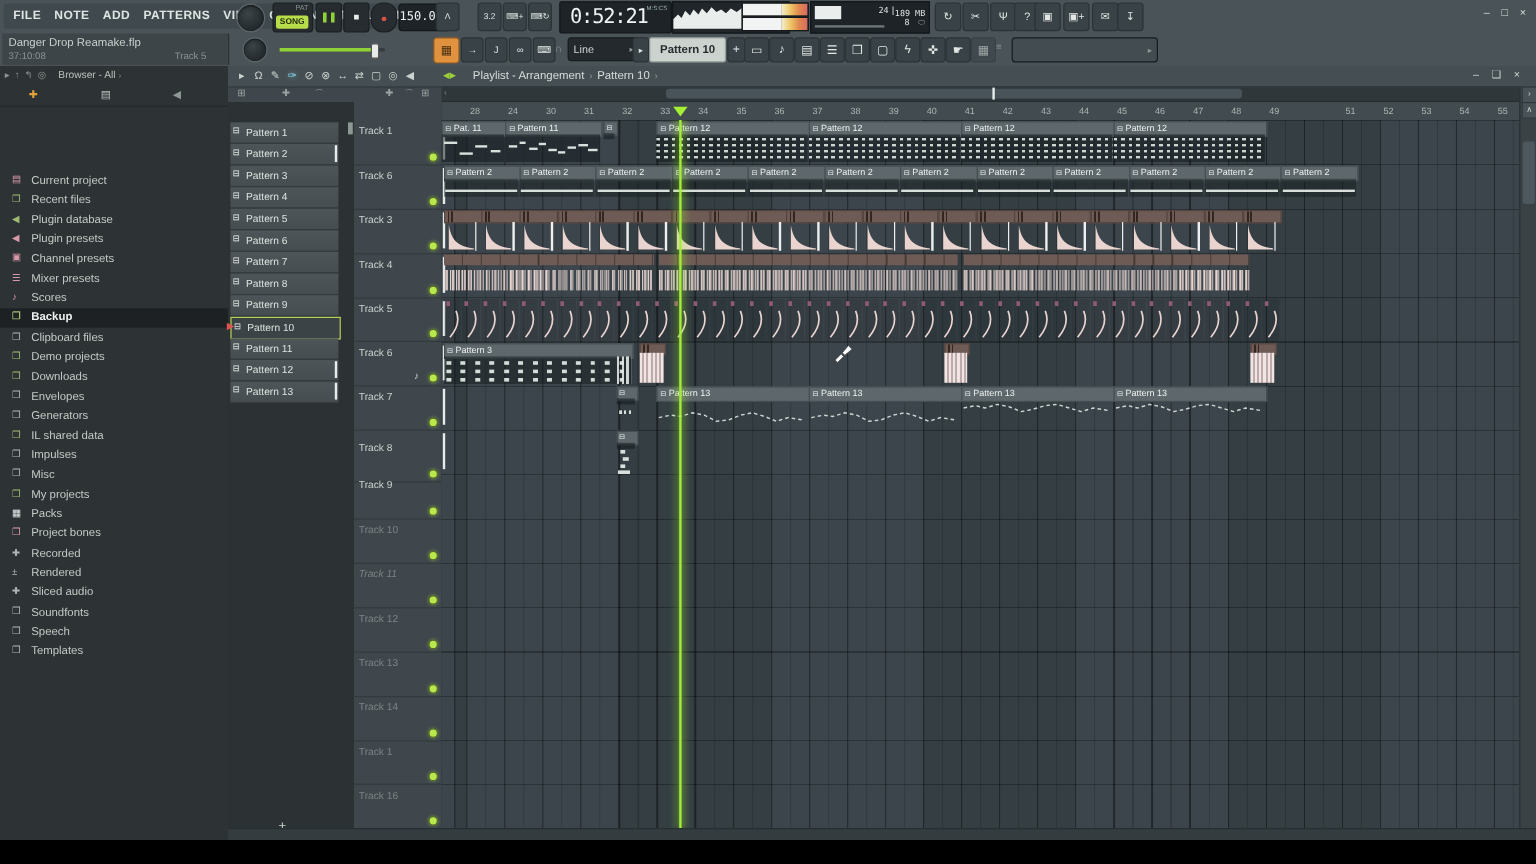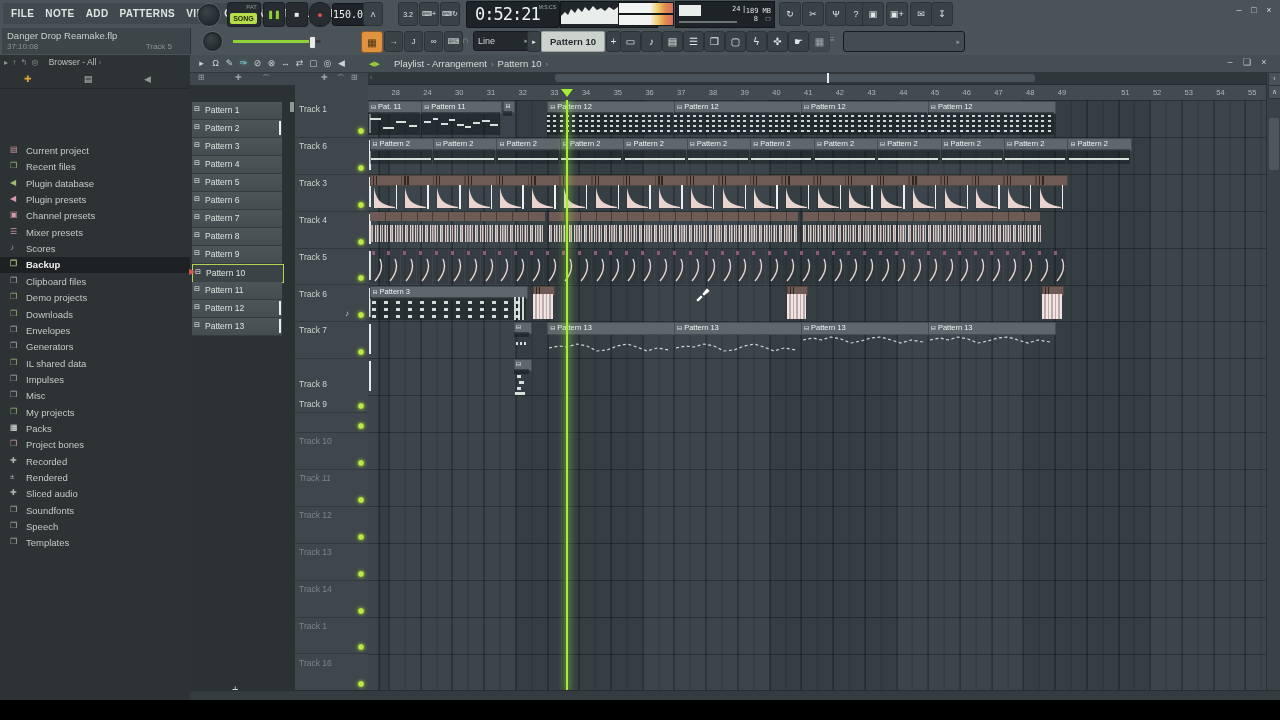--- a/index.html
+++ b/index.html
@@ -497,21 +497,21 @@
         </div>
         <div class="trow" style="top: 199.5px; height: 36.9px;">
           <div class="tlab">Track 6</div>
           <div class="abs" style="position: absolute; left: 50px; top: 24px; font-size: 8px; color: rgb(207, 214, 210);">♪</div>
           <div class="tdot" style="top: 26.9px;"></div>
         </div>
         <div class="trow" style="top: 236.4px; height: 36.9px;">
           <div class="tlab">Track 7</div>
           <div class="tdot" style="top: 26.9px;"></div>
         </div>
-        <div class="trow" style="top: 290px; height: 36.9px;">
+        <div class="trow" style="top: 279px; height: 36.9px;">
           <div class="tlab">Track 8</div>
           <div class="tdot" style="top: 26.9px;"></div>
         </div>
         <div class="trow" style="top: 310.2px; height: 36.9px;">
           <div class="tlab">Track 9</div>
           <div class="tdot" style="top: 26.9px;"></div>
         </div>
         <div class="trow" style="top: 347.1px; height: 36.9px;">
           <div class="tlab" style="opacity: 0.42;">Track 10</div>
           <div class="tdot" style="top: 26.9px;"></div>

